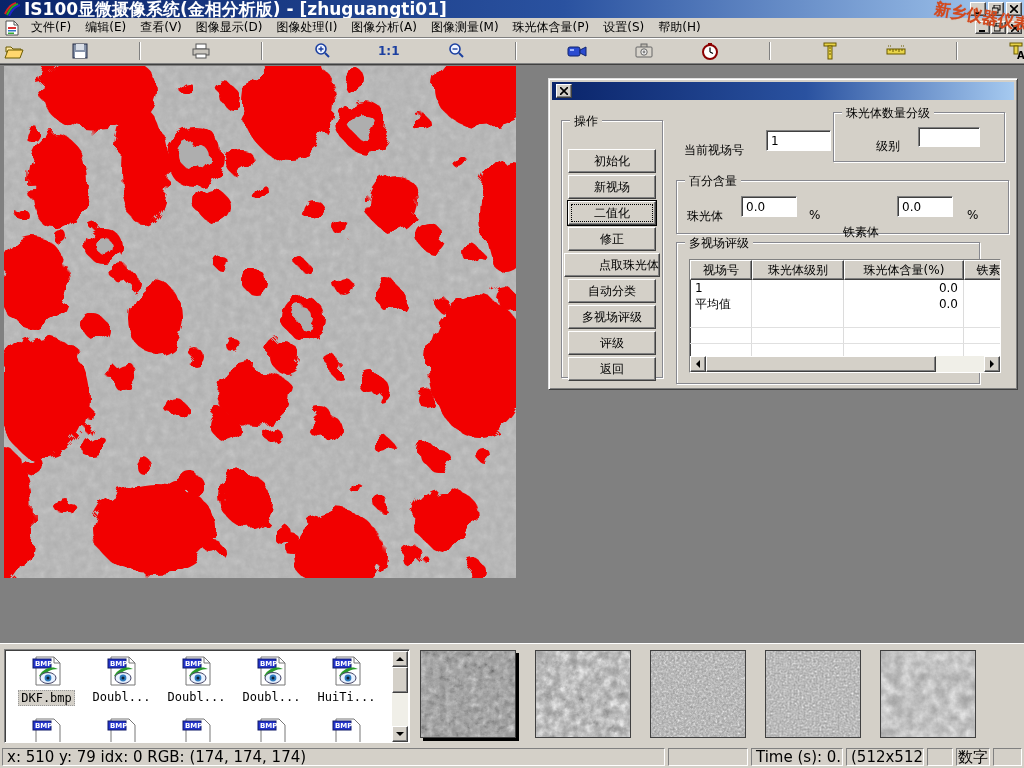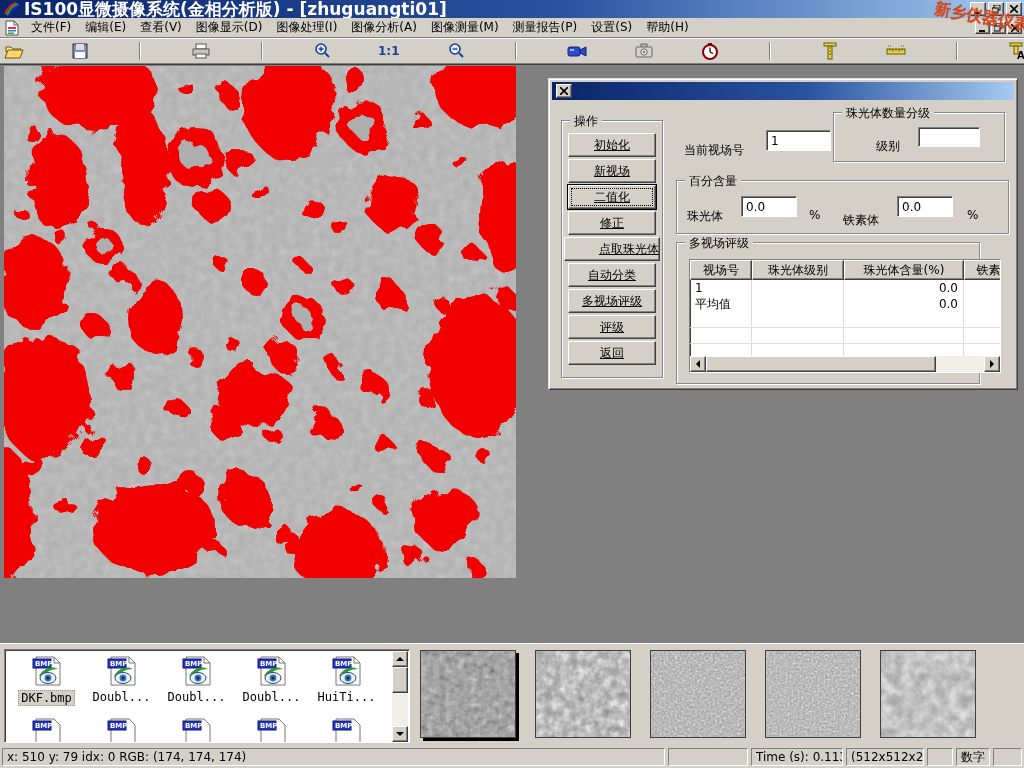--- a/index.html
+++ b/index.html
@@ -94,21 +94,21 @@
   .vscroll .sb-btn { position:absolute; left:0; }
   .vscroll .sb-thumb { position:absolute; left:0; width:16px; height:26px; }
 
   .thumbs { position:absolute; left:420px; top:6px; display:flex; gap:19px; }
   .thumb { width:96px; height:88px; border:1px solid #404040; background:#999; position:relative; }
   .thumb.selected { box-shadow:3px 3px 0 #000; }
   .thumb svg { display:block; width:100%; height:100%; }
 
   
   .statusbar { height:22px; display:flex; align-items:stretch; gap:3px; padding:2px 2px 2px 2px; background:#d4d0c8; }
-  .status-seg { border:1px solid; border-color:#808080 #fff #fff #808080; font-size:12px; padding:1px 4px;
+  .status-seg { border:1px solid; border-color:#808080 #fff #fff #808080; font-size:15px; padding:1px 4px;
     white-space:nowrap; overflow:hidden; display:flex; align-items:center; }
   .seg-pos { flex:0 0 663px; }
   .seg-a { flex:0 0 80px; }
   .seg-time { flex:0 0 92px; }
   .seg-size { flex:0 0 78px; }
   .seg-b { flex:0 0 26px; }
   .seg-mode { flex:0 0 34px; justify-content:center; }
   .seg-c { flex:1; }
 </style>
 </head>
@@ -153,21 +153,21 @@
       <rect x="4" y="10" width="8" height="1.5" fill="#37c"></rect>
       <rect x="4" y="12.5" width="6" height="1.5" fill="#3a3"></rect>
     </svg>
     <span class="menu-item">文件(F)</span>
     <span class="menu-item">编辑(E)</span>
     <span class="menu-item">查看(V)</span>
     <span class="menu-item">图像显示(D)</span>
     <span class="menu-item">图像处理(I)</span>
     <span class="menu-item">图像分析(A)</span>
     <span class="menu-item">图像测量(M)</span>
-    <span class="menu-item">测量报告(P)</span>
+    <span class="menu-item">珠光体含量(P)</span>
     <span class="menu-item">设置(S)</span>
     <span class="menu-item">帮助(H)</span>
     <span class="mdi-btns">
       <span class="win-btn">
         <svg width="8" height="9" viewBox="0 0 8 9">
             <rect x="0" y="7" width="6" height="2" fill="#000"></rect>
           </svg>
       </span>
       <span class="win-btn">
         <svg width="9" height="9" viewBox="0 0 9 9">
@@ -433,21 +433,21 @@
         <span class="win-btn">
           <svg width="8" height="8" viewBox="0 0 8 8">
             <path d="M0 0 L8 8 M8 0 L0 8" stroke="#000" stroke-width="1.6"></path>
           </svg>
         </span>
       </div>
       <div class="dlg-body">
 
         <div class="groupbox" style="left:9px; top:20px; width:102px; height:258px;">
           <span class="group-label">操作</span>
-          <div style="margin-top:12px;text-decoration:underline;">
+          <div style="margin-top:28px;">
             <button class="btn3d op-btn">初始化</button>
             <button class="btn3d op-btn">新视场</button>
             <button class="btn3d op-btn focused">二值化</button>
             <button class="btn3d op-btn">修正</button>
             <button class="btn3d op-btn wide">点取珠光体</button>
             <button class="btn3d op-btn">自动分类</button>
             <button class="btn3d op-btn">多视场评级</button>
             <button class="btn3d op-btn">评级</button>
             <button class="btn3d op-btn">返回</button>
           </div>
@@ -460,21 +460,21 @@
           <span class="group-label">珠光体数量分级</span>
           <span class="field-label" style="left:42px; top:18px;">级别</span>
           <input class="sunken-input" style="left: 84px; top: 14px; width: 62px; height: 20px;" readonly="" value="">
         </div>
 
         <div class="groupbox" style="left:124px; top:80px; width:333px; height:54px;">
           <span class="group-label">百分含量</span>
           <span class="field-label" style="left:10px; top:20px;">珠光体</span>
           <input class="sunken-input" style="left: 64px; top: 15px; width: 56px; height: 21px;" readonly="" value="0.0">
           <span class="field-label" style="left:132px; top:20px;">%</span>
-          <span class="field-label" style="left:166px; top:24px;">铁素体</span>
+          <span class="field-label" style="left:166px; top:36px;">铁素体</span>
           <input class="sunken-input" style="left: 220px; top: 15px; width: 56px; height: 21px;" readonly="" value="0.0">
           <span class="field-label" style="left:290px; top:20px;">%</span>
         </div>
 
         <div class="groupbox" style="left:124px; top:142px; width:304px; height:142px;">
           <span class="group-label">多视场评级</span>
           <div class="table-wrap">
             <div class="thead">
               <span class="th c0">视场号</span>
               <span class="th c1">珠光体级别</span>

